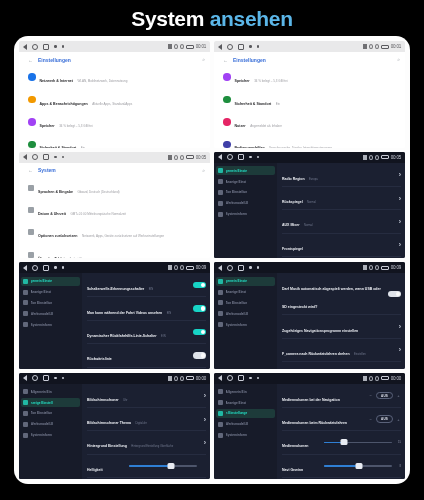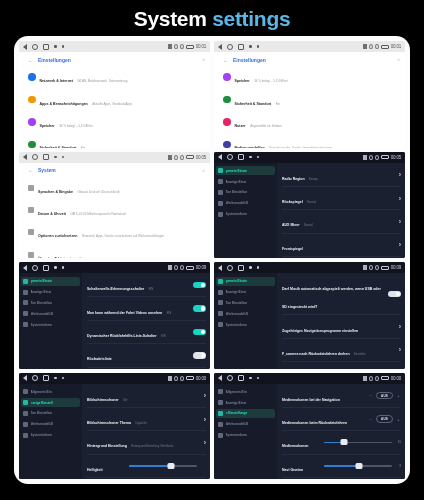--- a/index.html
+++ b/index.html
@@ -131,21 +131,21 @@
   .pill { border: .7px solid #5a627a; border-radius: 5px; padding: .8px 4px;
           font-size: 3px; color: #dfe3ee; font-weight: bold; letter-spacing: .2px; }
 </style>
 </head>
 <body>
 
 <div class="page">
 
   <div class="title">
     <span class="w">System</span>
-    <span class="b">settings</span>
+    <span class="b">ansehen</span>
   </div>
 
   <div class="frame" id="frame">
       <div class="shot" style="background: rgb(255, 255, 255);">
         <div class="navbar light">
     <span class="nv nv-back"></span>
     <span class="nv nv-home"></span>
     <span class="nv nv-rec"></span>
     <span class="nv-dot"></span>
     <span class="nv-dot"></span>

